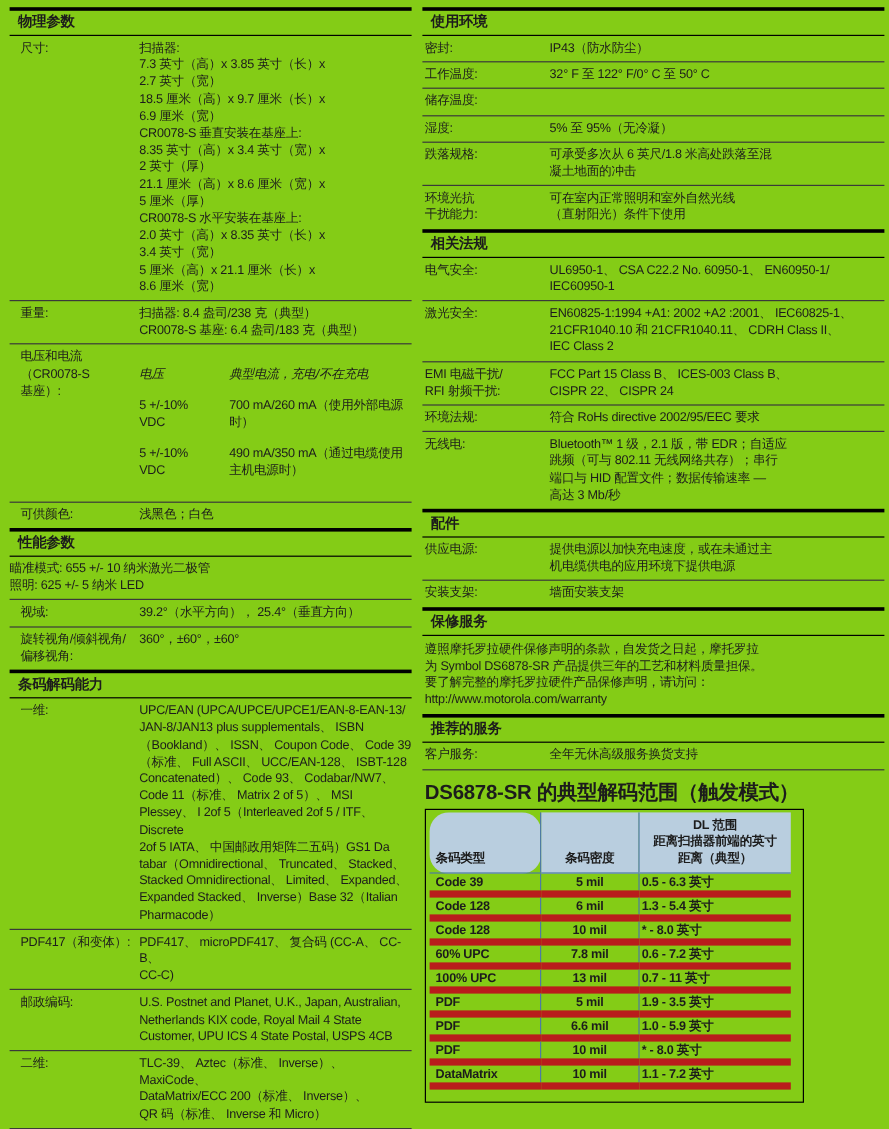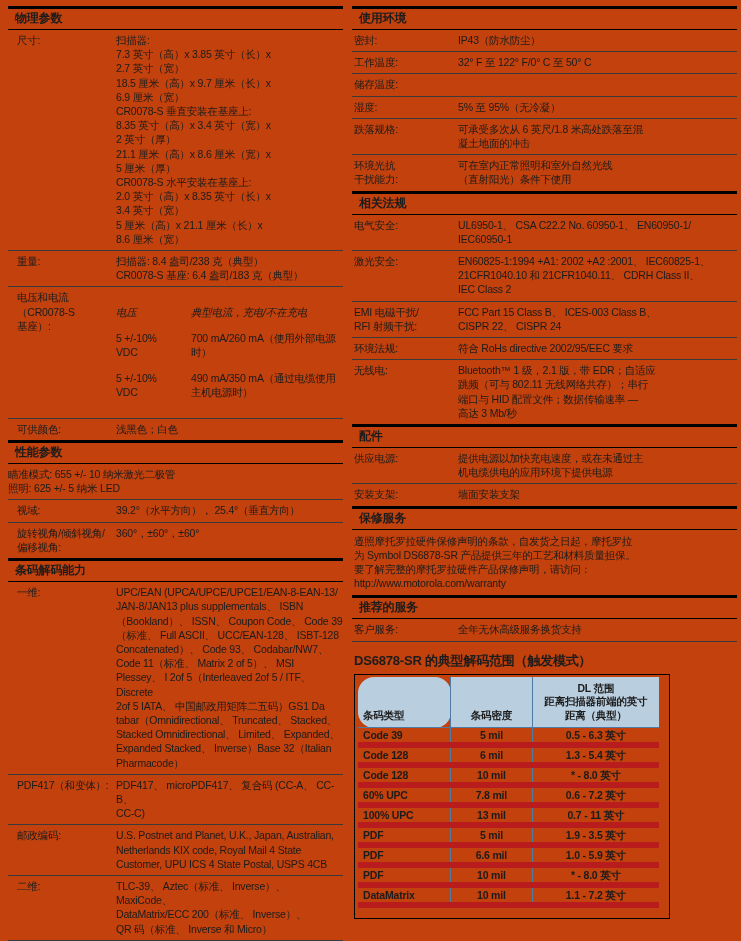--- a/index.html
+++ b/index.html
@@ -1,18 +1,18 @@
 <!DOCTYPE html>
 <html><head>
 <meta charset="utf-8">
 <style>
   html,body{margin:0;padding:0;background:#fff;}
   .page{
     width:741px;height:941px;box-sizing:border-box;
-    background:#c2410c;color:#1c1c1c;
+    background:#84cc16;color:#1c1c1c;
     font-family:"Liberation Sans","DejaVu Sans",sans-serif;
     font-size:10.5px;line-height:14.2px;
     padding:6px 4px 0 8px;
     display:flex;gap:9px;overflow:hidden;
     letter-spacing:-0.2px;
   }
   .col{display:flex;flex-direction:column;}
   .col-left{width:335px;flex:0 0 335px;}
   .col-right{width:385px;flex:0 0 385px;}
   .sec-hd{
@@ -23,40 +23,40 @@
   .row{display:flex;padding:3px 0 4px;}
   .row + .row{border-top:1px solid #3a3a3a;}
   .col-left .lbl{flex:0 0 108px;padding-left:9px;box-sizing:border-box;white-space:pre-line;}
   .col-right .lbl{flex:0 0 106px;padding-left:2px;box-sizing:border-box;white-space:pre-line;}
   .val{flex:1;white-space:pre-line;}
   .para{padding:4px 0 5px 2px;white-space:pre-line;}
   .thin-rule{border-top:1px solid #3a3a3a;height:0;}
   .pwr{display:grid;grid-template-columns:63px 1fr;column-gap:4px;gap:12px;}
   .pwr-h{font-style:italic;white-space:pre-line;}
   .pwr-c{white-space:pre-line;}
-  .tbl-title{font-weight:bold;font-size:13px;margin:12px 0 6px 0;padding-left:2px;}
+  .tbl-title{font-weight:bold;font-size:17px;margin:12px 0 6px 0;padding-left:2px;}
   .decode-box{
     border:1.5px solid #000;width:316px;box-sizing:border-box;
     padding:2px 10px 10px 3px;margin-left:2px;
   }
   table.decode{border-collapse:collapse;width:100%;table-layout:fixed;}
   table.decode th{
     background:#b9cedf;font-weight:bold;vertical-align:bottom;
     padding:5px 2px 5px 2px;white-space:pre-line;line-height:13.5px;
     border-bottom:1px solid #4d7ba3;
   }
   table.decode th.c1{text-align:left;padding-left:5px;width:30%;border-radius:16px;}
   table.decode th.c2{text-align:center;width:27%;}
   table.decode th.c3{text-align:center;width:43%;}
   table.decode td{
     padding:0 2px;border-bottom:6px solid #b91c1c;line-height:14px;font-weight:bold;
   }
   table.decode td.c1{text-align:left;padding-left:5px;}
   table.decode td.c2{text-align:center;}
-  table.decode td.c3{text-align:center;}
+  table.decode td.c3{text-align:left;}
   table.decode th + th, table.decode td + td{border-left:1px solid #4d7ba3;}
 </style>
 </head>
 <body>
 
 <div class="page">
 
   <div class="col col-left">
 
     <div class="sec-hd">物理参数</div>

